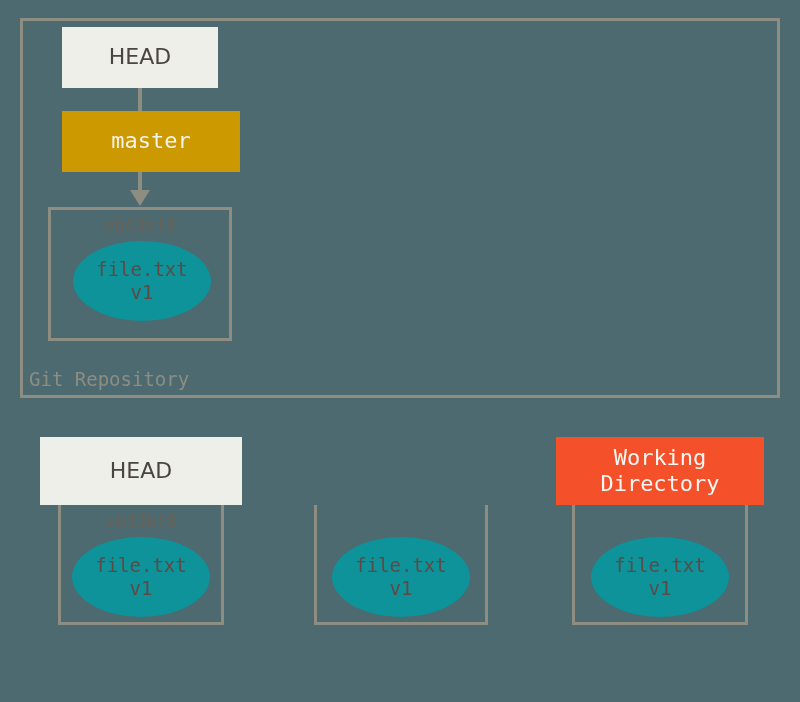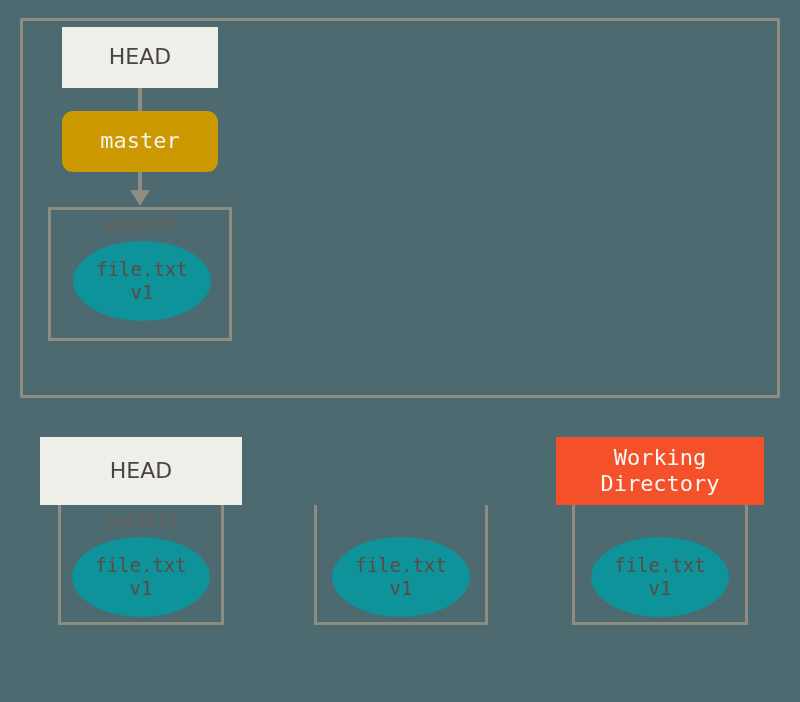--- a/index.html
+++ b/index.html
@@ -61,26 +61,25 @@
     height: 61px;
     background: #efefe9;
     color: #4a4540;
     font-family: "DejaVu Sans", sans-serif;
     font-size: 22px;
   }
 
   .master-ref {
     left: 62px;
     top: 111px;
-    width: 156px;
+    width: 178px;
     height: 61px;
     background: #cc9900;
     color: #f2f2ee;
     font-size: 22px;
-    border-radius: 11px;
   }
 
   
   .conn {
     position: absolute;
     background: #8d8d82;
   }
   .arrow-head {
     position: absolute;
     width: 0;
@@ -198,20 +197,21 @@
   }
 
   .two-line { white-space: pre-line; }
 </style>
 </head>
 <body>
 
 <div id="stage">
 
   <div class="repo-box"></div>
+  <div class="repo-label">Git Repository</div>
 
   <div class="box head-ref">
     <span>HEAD</span>
   </div>
 
   <div class="conn" style="left:138px; top:88px; width:4px; height:23px;"></div>
 
   <div class="box master-ref">
     <span>master</span>
   </div>

